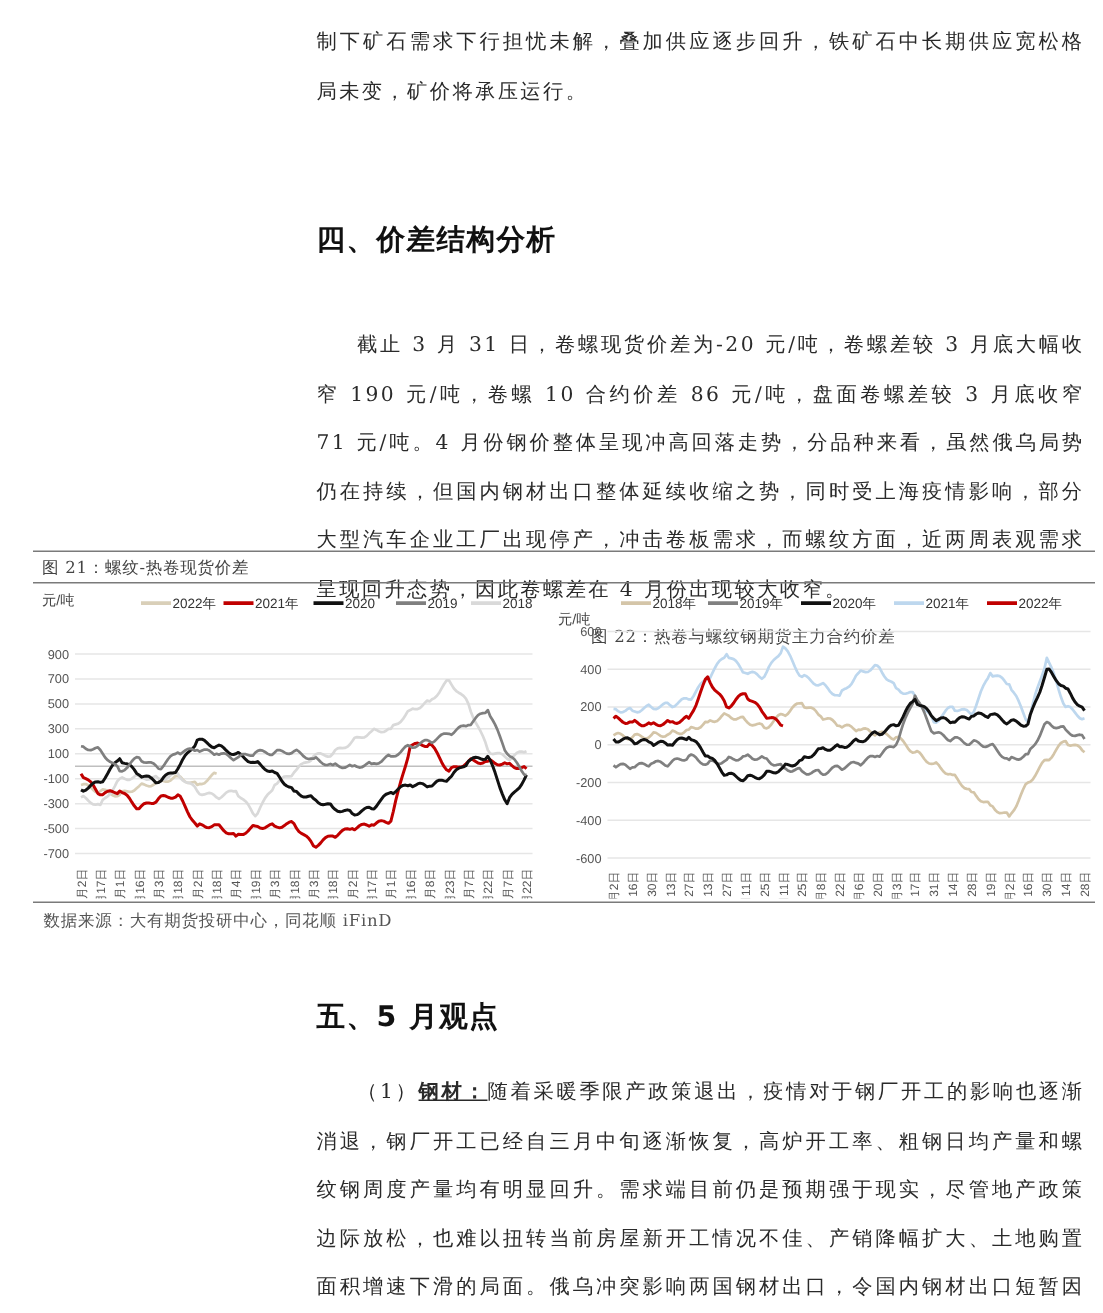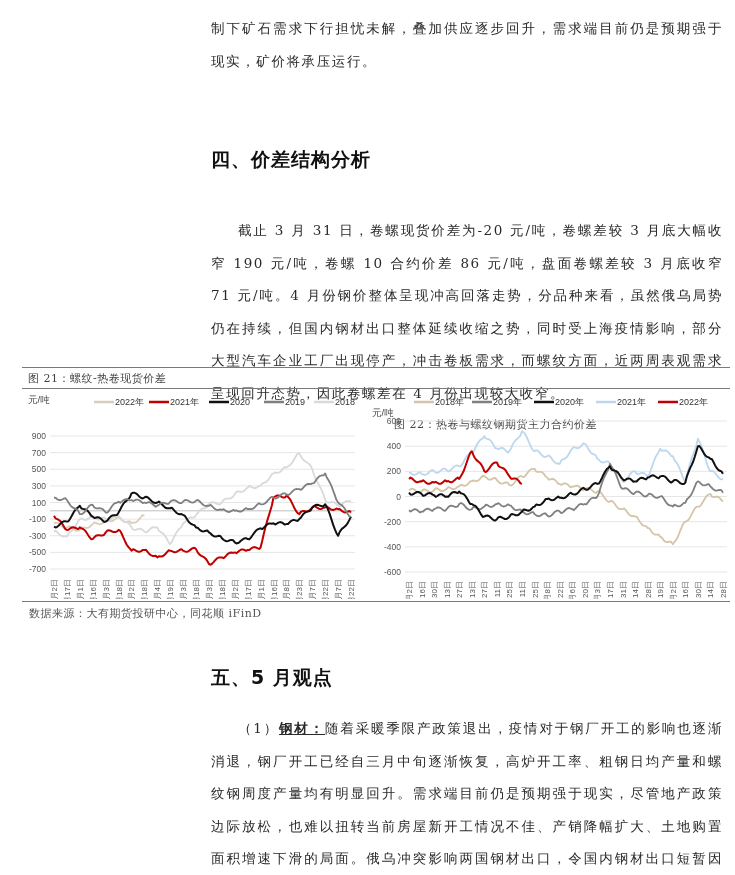--- a/index.html
+++ b/index.html
@@ -15,21 +15,21 @@
   .fig-rule { position:absolute; left:0; width:708px; height:1px; background:#7a7a7a; }
   .fig-title { position:absolute; top:4px; font-size:11px; color:#444; letter-spacing:0.5px; }
   .chart { position:absolute; }
   .source { position:absolute; left:29px; top:606px; font-size:11px; color:#555;
             letter-spacing:0.5px; }
   svg text { font-family:"Liberation Sans", sans-serif; }
 </style>
 </head>
 <body>
 
-<div class="para" style="top:12px;">制下矿石需求下行担忧未解，叠加供应逐步回升，需求端目前仍是预期强于现实，矿价将承压运行。</div>
+<div class="para" style="top:12px;">制下矿石需求下行担忧未解，叠加供应逐步回升，铁矿石中长期供应宽松格局未变，矿价将承压运行。</div>
 
 <div class="h2" style="top:147px;">四、价差结构分析</div>
 <div class="para indent" style="top:178px;margin-top:36px;">截止 3 月 31 日，卷螺现货价差为-20 元/吨，卷螺差较 3 月底大幅收窄 190 元/吨，卷螺 10 合约价差 86 元/吨，盘面卷螺差较 3 月底收窄 71 元/吨。4 月份钢价整体呈现冲高回落走势，分品种来看，虽然俄乌局势仍在持续，但国内钢材出口整体延续收缩之势，同时受上海疫情影响，部分大型汽车企业工厂出现停产，冲击卷板需求，而螺纹方面，近两周表观需求呈现回升态势，因此卷螺差在 4 月份出现较大收窄。</div>
 
 <div class="fig-wrap">
   <div class="fig-rule" style="top:0;"></div>
   <div class="fig-title" style="left:6px;">图 21：螺纹-热卷现货价差</div>
   <div class="fig-title" style="left:372px;margin-top:46px;">图 22：热卷与螺纹钢期货主力合约价差</div>
   <div class="fig-rule" style="top:21px;"></div>
 

